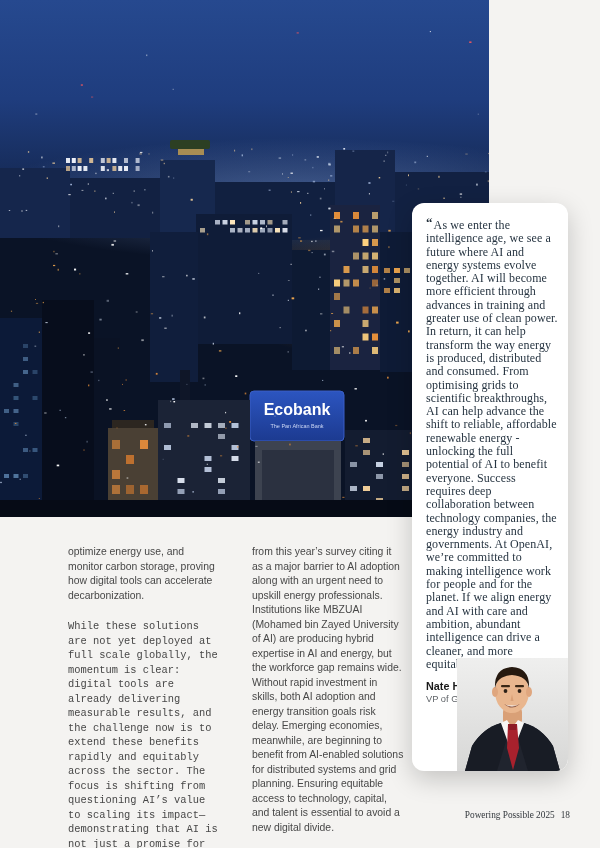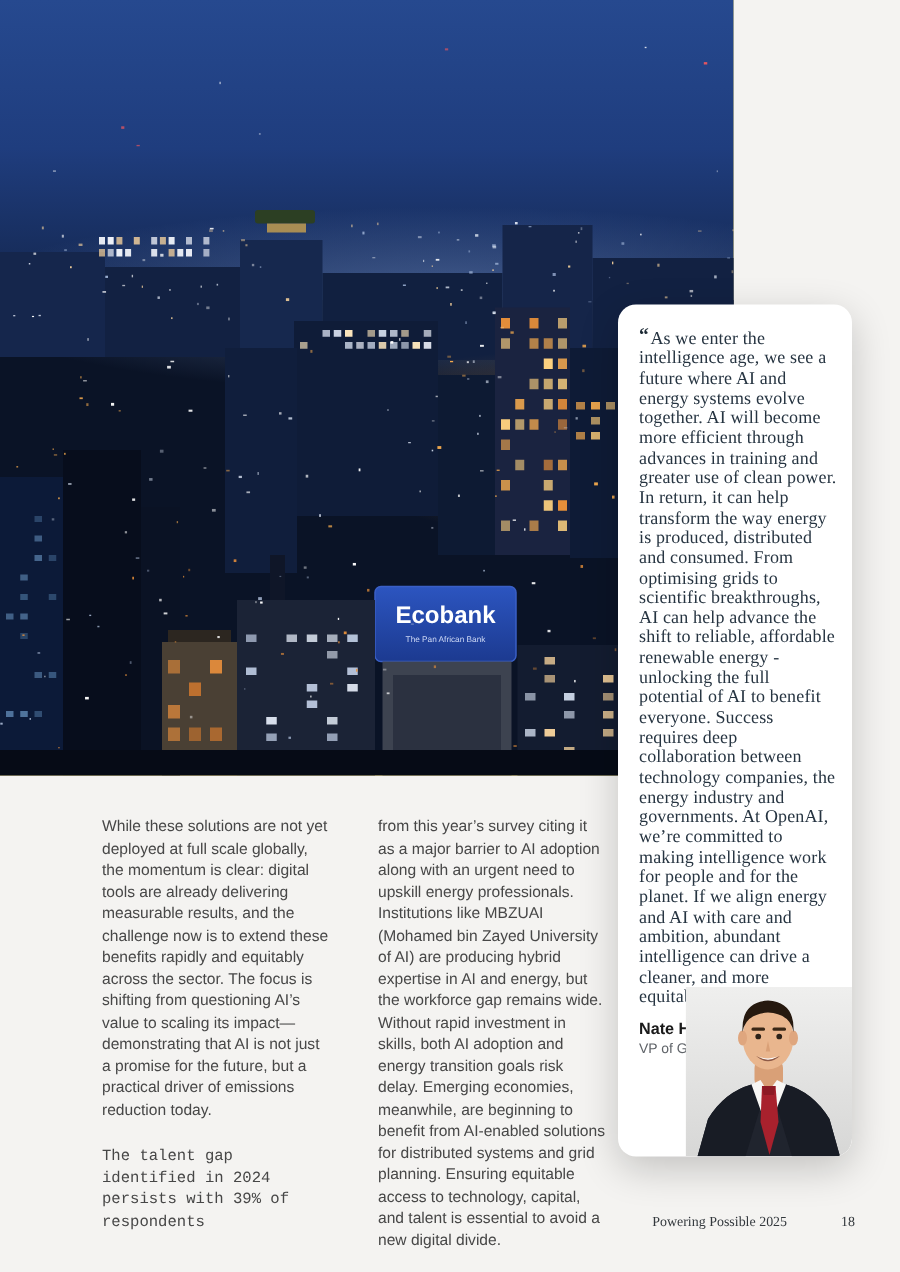--- a/index.html
+++ b/index.html
@@ -1,21 +1,21 @@
 <!DOCTYPE html>
 <html><head>
 <meta charset="utf-8">
 <style>
   * { margin:0; padding:0; box-sizing:border-box; }
   html,body { width:600px; height:848px; }
   body { font-family:"Liberation Sans", sans-serif; background:#f4f3f1; }
   .page { position:relative; width:600px; height:848px; background:#f4f3f1; overflow:hidden; }
 
   
-  .hero { position:absolute; left:0; top:0; width:489px; height:517px; overflow:hidden; background:#fde047; }
+  .hero { position:absolute; left:0; top:0; width:489px; height:517px; overflow:hidden; background:#22c55e; }
   .hero svg { display:block; }
 
   
   .quote-card {
     position:absolute; left:412px; top:203px; width:156px; height:568px;
     background:#ffffff; border-radius:12px; box-shadow:0 8px 26px rgba(0,0,0,.20);
     overflow:hidden;
   }
   .quote-body {
     padding:13px 10px 0 14px;
@@ -34,21 +34,21 @@
   }
 
   
   .article-col { position:absolute; top:545px; width:153px;
     font-size:10.4px; line-height:14.5px; color:#474747; }
   .col-1 { left:68px; }
   .col-2 { left:252px; }
   .article-col p + p { margin-top:16px;font-family:Liberation Mono, monospace; }
 
   
-  .footer { position:absolute; right:30px; top:810px; display:flex; gap:36px; align-items:baseline;
+  .footer { position:absolute; right:30px; top:810px; display:flex; gap:6px; align-items:baseline;
     font-family:"Liberation Serif", serif; font-size:9.3px; color:#32373c; }
 </style>
 </head>
 <body>
 
 <div class="page">
 
   <div class="hero">
     <svg width="600" height="517" viewBox="0 0 600 517" xmlns="http://www.w3.org/2000/svg">
       <defs>
@@ -610,20 +610,21 @@
         <circle cx="62.5" cy="33" r="1.9" fill="#2c2118"></circle>
 
         <path d="M55,36 L56.5,43 L53.5,43 Z" fill="#d9a077"></path>
         <path d="M47,46 Q55,53 63,46 Q55,50 47,46 Z" fill="#8e5a46"></path>
         <path d="M48.5,46.4 Q55,50.5 61.5,46.4 Q55,48.8 48.5,46.4 Z" fill="#ffffff"></path>
       </svg>
     </div>
   </div>
 
   <div class="article-col col-1">
+    <p>optimize energy use, and monitor carbon storage, proving how digital tools can accelerate decarbonization.</p>
     <p>While these solutions are not yet deployed at full scale globally, the momentum is clear: digital tools are already delivering measurable results, and the challenge now is to extend these benefits rapidly and equitably across the sector. The focus is shifting from questioning AI’s value to scaling its impact—demonstrating that AI is not just a promise for the future, but a practical driver of emissions reduction today.</p>
     <p>The talent gap identified in 2024 persists with 39% of respondents</p>
   </div>
   <div class="article-col col-2">
     <p>from this year’s survey citing it as a major barrier to AI adoption along with an urgent need to upskill energy professionals. Institutions like MBZUAI (Mohamed bin Zayed University of AI) are producing hybrid expertise in AI and energy, but the workforce gap remains wide. Without rapid investment in skills, both AI adoption and energy transition goals risk delay. Emerging economies, meanwhile, are beginning to benefit from AI-enabled solutions for distributed systems and grid planning. Ensuring equitable access to technology, capital, and talent is essential to avoid a new digital divide.</p>
   </div>
 
   <div class="footer">
     <span>Powering Possible 2025</span>
     <span>18</span>

